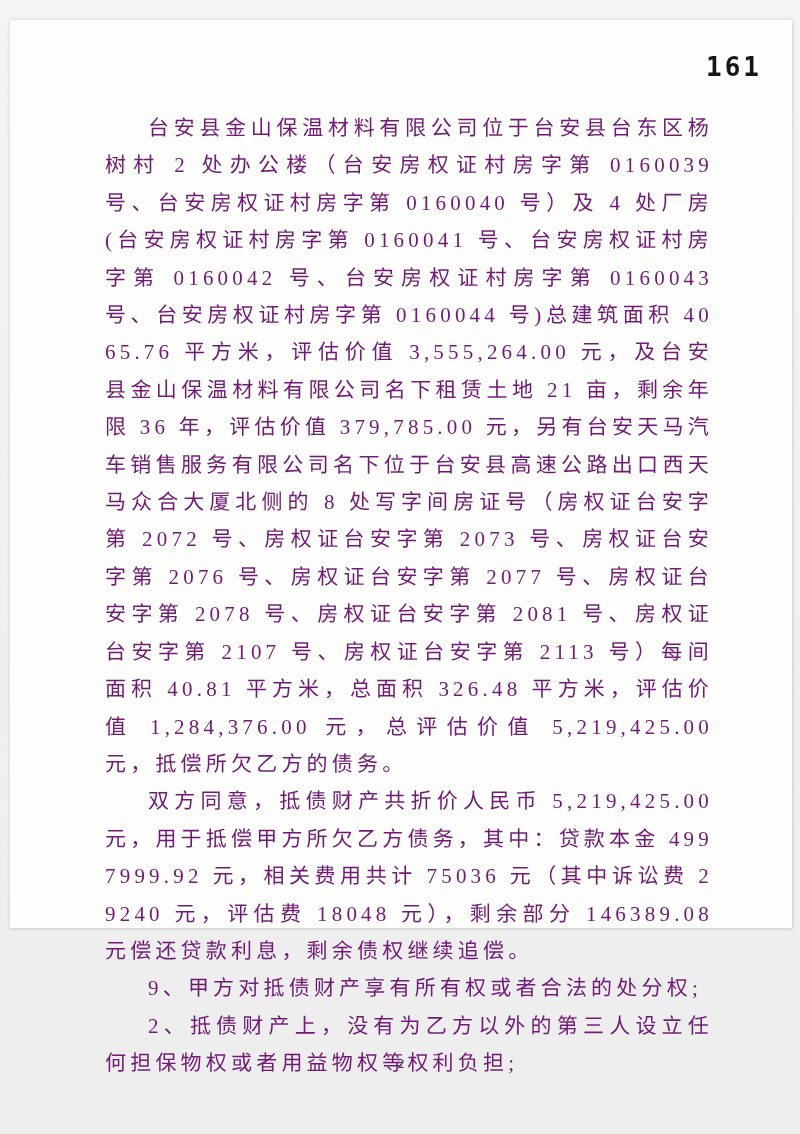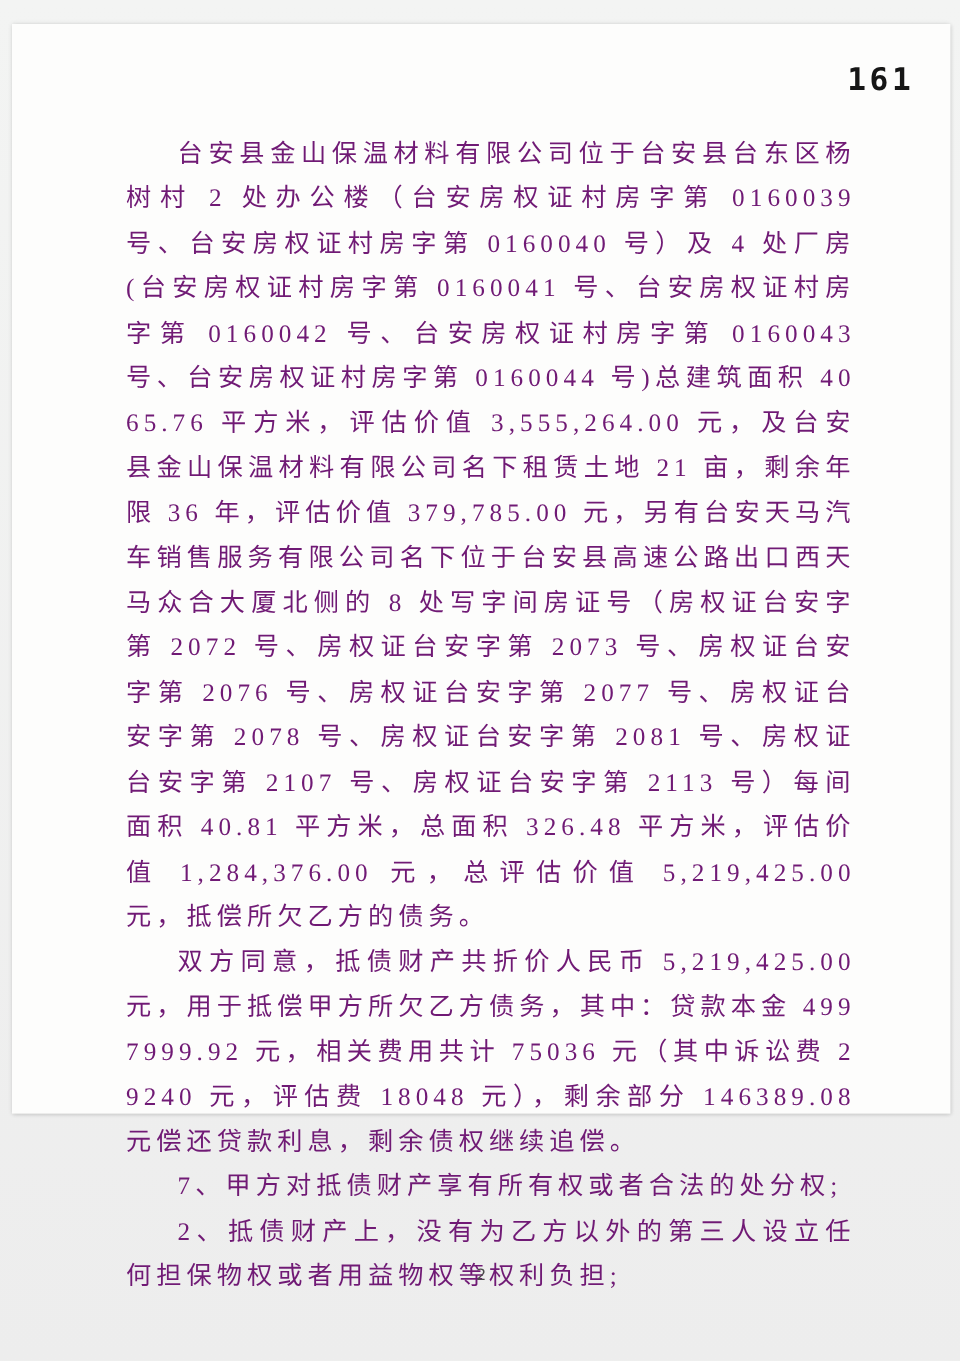--- a/index.html
+++ b/index.html
@@ -79,20 +79,20 @@
 
     <div class="corner-number">161</div>
 
     <div class="content">
       <p class="para body">台安县金山保温材料有限公司位于台安县台东区杨树村 2 处办公楼（台安房权证村房字第 0160039 号、台安房权证村房字第 0160040 号）及 4 处厂房(台安房权证村房字第 0160041 号、台安房权证村房字第 0160042 号、台安房权证村房字第 0160043 号、台安房权证村房字第 0160044 号)总建筑面积 4065.76 平方米，评估价值 3,555,264.00 元，及台安县金山保温材料有限公司名下租赁土地 21 亩，剩余年限 36 年，评估价值 379,785.00 元，另有台安天马汽车销售服务有限公司名下位于台安县高速公路出口西天马众合大厦北侧的 8 处写字间房证号（房权证台安字第 2072 号、房权证台安字第 2073 号、房权证台安字第 2076 号、房权证台安字第 2077 号、房权证台安字第 2078 号、房权证台安字第 2081 号、房权证台安字第 2107 号、房权证台安字第 2113 号）每间面积 40.81 平方米，总面积 326.48 平方米，评估价值 1,284,376.00 元，总评估价值 5,219,425.00 元，抵偿所欠乙方的债务。</p>
 
 
       <p class="para body">双方同意，抵债财产共折价人民币 5,219,425.00 元，用于抵偿甲方所欠乙方债务，其中：贷款本金 4997999.92 元，相关费用共计 75036 元（其中诉讼费 29240 元，评估费 18048 元），剩余部分 146389.08 元偿还贷款利息，剩余债权继续追偿。</p>
 
 
-      <p class="para list-item">7、甲方对抵债财产享有所有权或者合法的处分权;</p>
+      <p class="para list-item">9、甲方对抵债财产享有所有权或者合法的处分权;</p>
 
       <p class="para list-item">2、抵债财产上，没有为乙方以外的第三人设立任何担保物权或者用益物权等权利负担;</p>
     </div>
 
     <div class="footer-number">2</div>
   </div>
 </div>
 
 </body></html>

